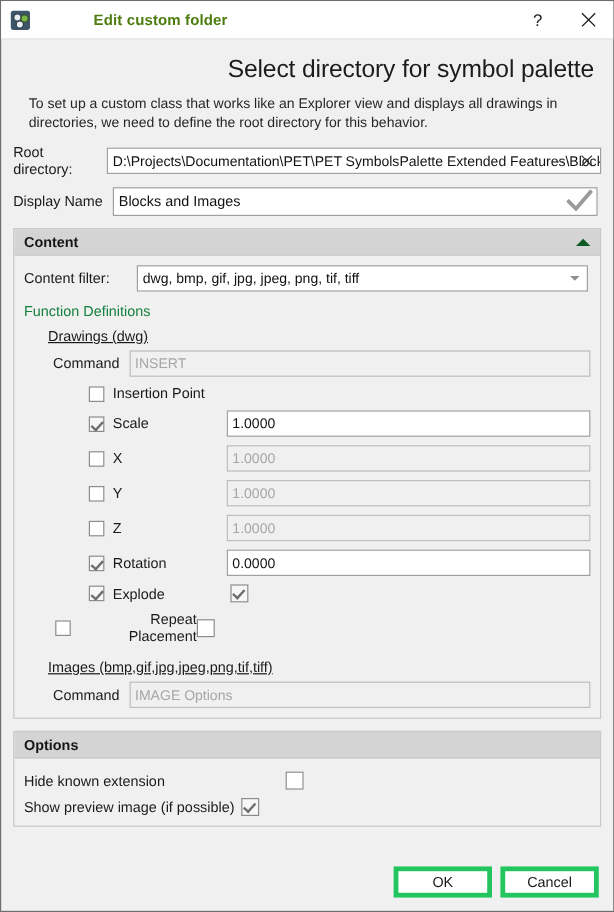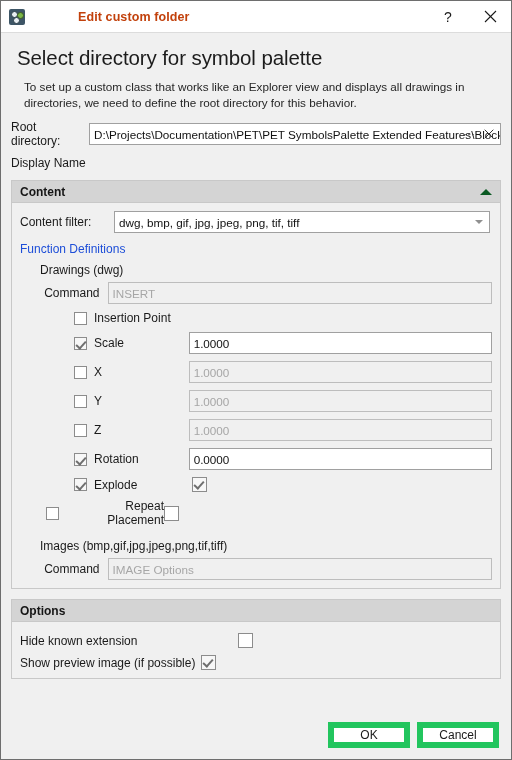--- a/index.html
+++ b/index.html
@@ -50,21 +50,21 @@
     border-radius: 50%;
     display: block;
   }
   .ti-a { width: 5px; height: 5px; background: #e8eef2; left: 2px; top: 2px; border: 1px solid #2b3d49;}
   .ti-b { width: 5px; height: 5px; background: #7ab648; left: 8px; top: 3px; border: 1px solid #3c5a23;}
   .ti-c { width: 5px; height: 5px; background: #e8eef2; left: 4px; top: 8px; border: 1px solid #2b3d49;}
   .title-text {
     margin-left: 9px;
     font-size: 12.5px;
     font-weight: bold;
-    color: #c2410c;
+    color: #4d7c0f;
     letter-spacing: 0.1px;
     padding-left: 44px;
   }
   .title-btns {
     position: absolute;
     right: 0; top: 0;
     height: 31px;
     display: flex;
     align-items: center;
   }
@@ -81,20 +81,21 @@
   .header {
     flex: none;
     padding: 12px 16px 4px 16px;
   }
   .head-title {
     font-size: 20.5px;
     font-weight: normal;
     color: #1c1c1c;
     letter-spacing: -0.1px;
     line-height: 26px;
+    text-align: right;
   }
   .head-sub {
     margin-top: 8px;
     margin-left: 7px;
     font-size: 11.7px;
     line-height: 16px;
     color: #262626;
     max-width: 470px;
   }
 
@@ -201,22 +202,22 @@
   .combo .tinput { width: 376px; padding-right: 22px; }
   .combo .arrow {
     position: absolute;
     right: 7px; top: 9px;
     width: 0; height: 0;
     border-left: 4px solid transparent;
     border-right: 4px solid transparent;
     border-top: 4px solid #909090;
   }
 
-  .sect-label { margin-top: 9px; font-size: 12px; color:#1d4ed8; }
-  .sub-label { margin-top: 7px; margin-left: 20px; font-size: 12px; color:#1a1a1a; }
+  .sect-label { margin-top: 9px; font-size: 12px; color:#15803d; }
+  .sub-label { margin-top: 7px; margin-left: 20px; font-size: 12px; color:#1a1a1a;text-decoration:underline; }
 
   .cmd-row { margin-top: 5px; margin-left: 20px; display:flex; align-items:center; }
   .cmd-label { width: 62px; text-align: right; padding-right: 8px; font-size: 12px;}
   .cmd-row .tinput { width: 400px; }
 
   
   .cbrow { display:flex; align-items:center; margin-top: 7px;}
   .cbrow.lvl2 { margin-left: 54px; }
 
   .cb {
@@ -255,21 +256,21 @@
     height: 48px;
     display: flex;
     align-items: center;
     justify-content: flex-end;
     padding-right: 12px;
     gap: 7px;
   }
   .btn {
     width: 82px; height: 26px;
     box-sizing: border-box;
-    border: 6px solid #22c55e;
+    border: 4px solid #22c55e;
     background: #ffffff;
     font-family: "Liberation Sans", sans-serif;
     font-size: 12px;
     color: #1a1a1a;
     display: flex; align-items: center; justify-content: center;
     cursor: default;
   }
 </style>
 </head>
 <body>
@@ -314,20 +315,28 @@
               <line x1="0.7" y1="0.7" x2="9.3" y2="9.3" stroke="#333" stroke-width="1"></line>
               <line x1="9.3" y1="0.7" x2="0.7" y2="9.3" stroke="#333" stroke-width="1"></line>
             </svg>
           </span>
         </div>
       </div>
     </div>
 
     <div class="row namerow">
       <div class="lbl" style="width:83px">Display Name</div>
+      <div class="namefield">
+        <div class="tinput">Blocks and Images</div>
+        <span class="name-check">
+          <svg width="22" height="20" viewBox="0 0 22 20">
+            <path d="M2 10 L8 16 L20 2" stroke="#9a9a9a" stroke-width="3.2" fill="none" stroke-linecap="square"></path>
+          </svg>
+        </span>
+      </div>
     </div>
 
     <div class="group">
       <div class="group-head">
         <span>Content</span>
         <span class="collapse-tri"></span>
       </div>
       <div class="group-body">
 
         <div class="cf-row">

